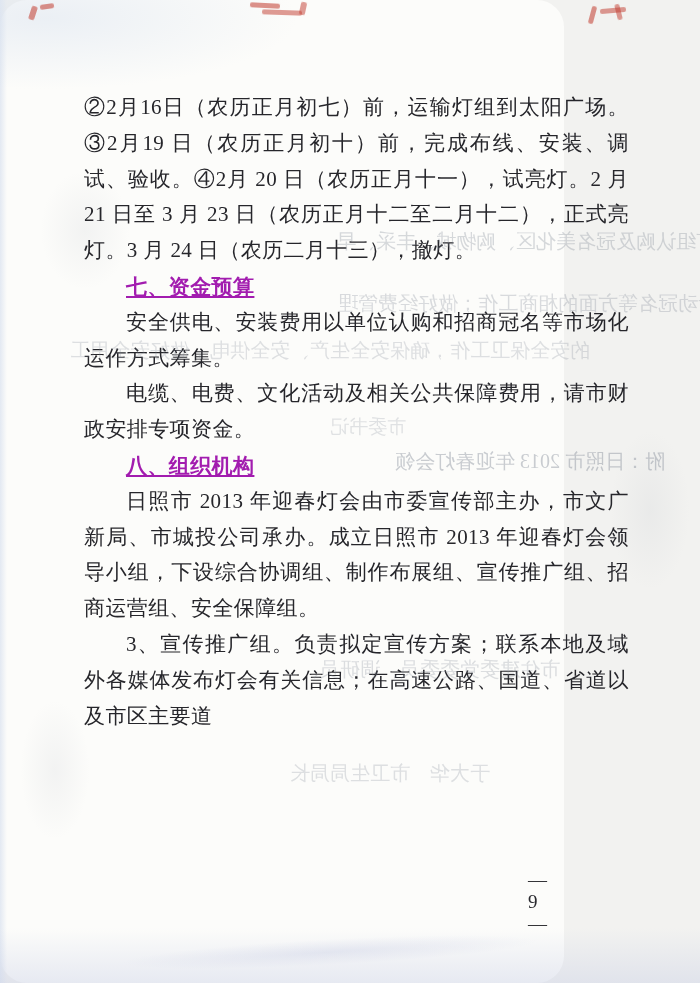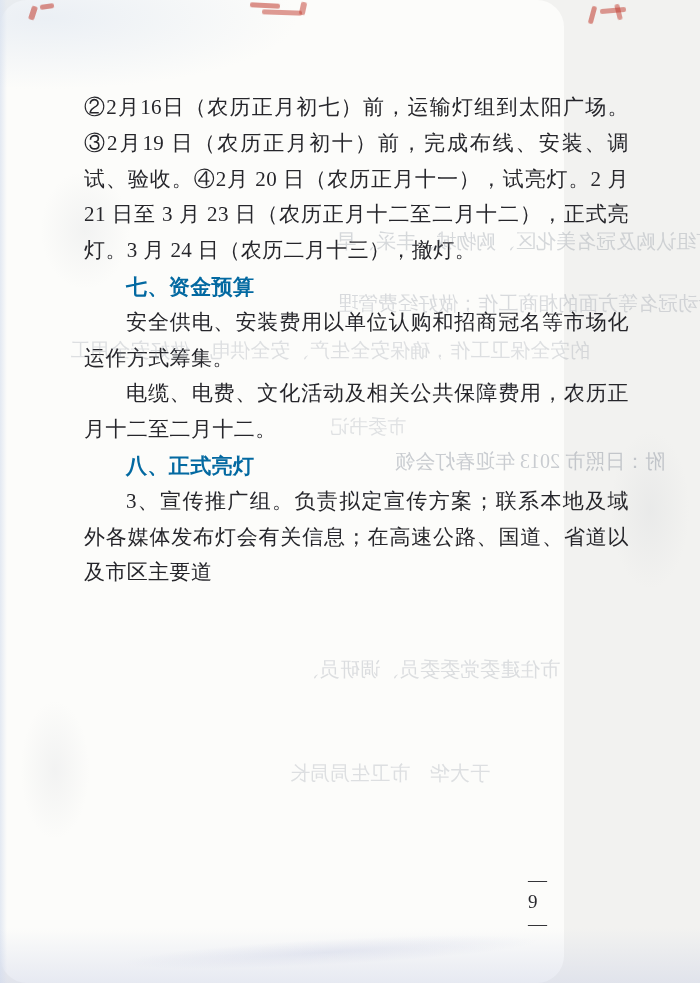--- a/index.html
+++ b/index.html
@@ -39,21 +39,21 @@
   .content{
     position:absolute;left:84px;top:90px;width:545px;
     font-size:21px;line-height:35.8px;color:#26262b;
     text-align:justify;text-justify:inter-ideograph;
     letter-spacing:.4px;
   }
   .content p{margin:0;}
   .content p.body.indent{text-indent:2em;}
   .content p.heading{
     font-family:"Liberation Sans","DejaVu Sans",sans-serif;
-    font-weight:bold;text-indent:2em;color:#0369a1;
+    font-weight:bold;text-indent:2em;color:#a21caf;text-decoration:underline;
   }
   .page-number{
     position:absolute;top:869px;left:528px;
     font-size:19px;color:#2a2a2f;letter-spacing:2px;
   }
   .ghost{
     position:absolute;transform:scaleX(-1);
     color:#7e8694;white-space:nowrap;
     filter:blur(.6px);
     font-family:"Liberation Serif","DejaVu Serif",serif;
@@ -72,22 +72,23 @@
   <div class="top-tint"></div>
 
   <div class="smudge" style="left:40px;top:170px;width:90px;height:120px;"></div>
   <div class="smudge" style="left:610px;top:430px;width:80px;height:160px;"></div>
   <div class="smudge" style="left:20px;top:700px;width:70px;height:140px;"></div>
 
   <div class="content" id="content">
       <p class="body">②2月16日（农历正月初七）前，运输灯组到太阳广场。③2月19 日（农历正月初十）前，完成布线、安装、调试、验收。④2月 20 日（农历正月十一），试亮灯。2 月 21 日至 3 月 23 日（农历正月十二至二月十二），正式亮灯。3 月 24 日（农历二月十三），撤灯。</p>
       <p class="heading indent">七、资金预算</p>
       <p class="body indent">安全供电、安装费用以单位认购和招商冠名等市场化运作方式筹集。</p>
-      <p class="body indent">电缆、电费、文化活动及相关公共保障费用，农历正月十二至二月十二。</p>
-      <p class="heading indent">八、正式亮灯</p>
+      <p class="body indent">电缆、电费、文化活动及相关公共保障费用，请市财政安排专项资金。</p>
+      <p class="heading indent">八、组织机构</p>
+      <p class="body indent">日照市 2013 年迎春灯会由市委宣传部主办，市文广新局、市城投公司承办。成立日照市 2013 年迎春灯会领导小组，下设综合协调组、制作布展组、宣传推广组、招商运营组、安全保障组。</p>
       <p class="body indent">3、宣传推广组。负责拟定宣传方案；联系本地及域外各媒体发布灯会有关信息；在高速公路、国道、省道以及市区主要道</p>
     </div>
 
   <div id="ghost-layer">
       <span class="ghost" style="left: 336px; top: 228px; font-size: 20px; opacity: 0.3;">对灯组认购及冠名美化区、购物城、丰采、早</span>
       <span class="ghost" style="left: 338px; top: 290px; font-size: 20px; opacity: 0.28;">活动冠名等方面的相商工作；做好经费管理</span>
       <span class="ghost" style="left: 70px; top: 337px; font-size: 20px; opacity: 0.24;">的安全保卫工作，确保安全生产、安全供电，做好安全用工</span>
       <span class="ghost" style="left: 330px; top: 414px; font-size: 19px; opacity: 0.22;">市委书记</span>
       <span class="ghost" style="left: 395px; top: 448px; font-size: 20px; opacity: 0.4;">附：日照市 2013 年迎春灯会领</span>
       <span class="ghost" style="left: 300px; top: 656px; font-size: 20px; opacity: 0.26;">市住建委党委委员、调研员、</span>

